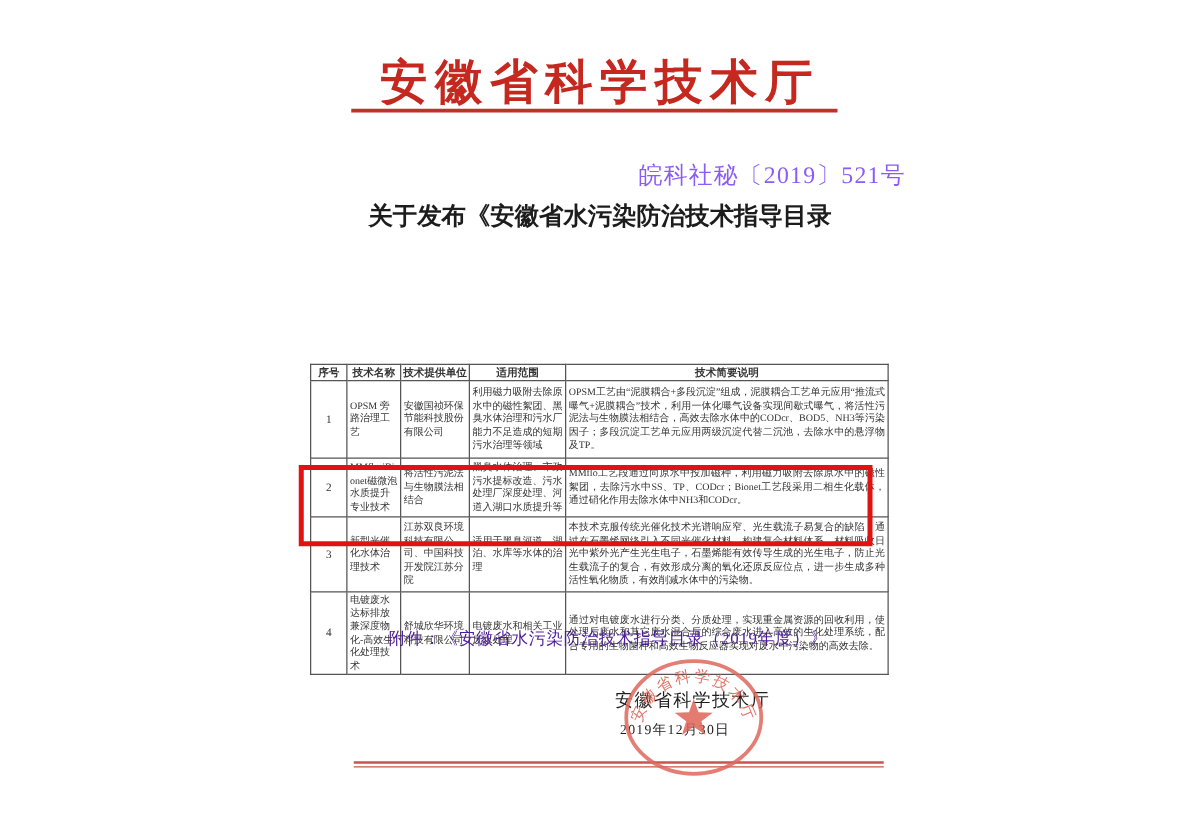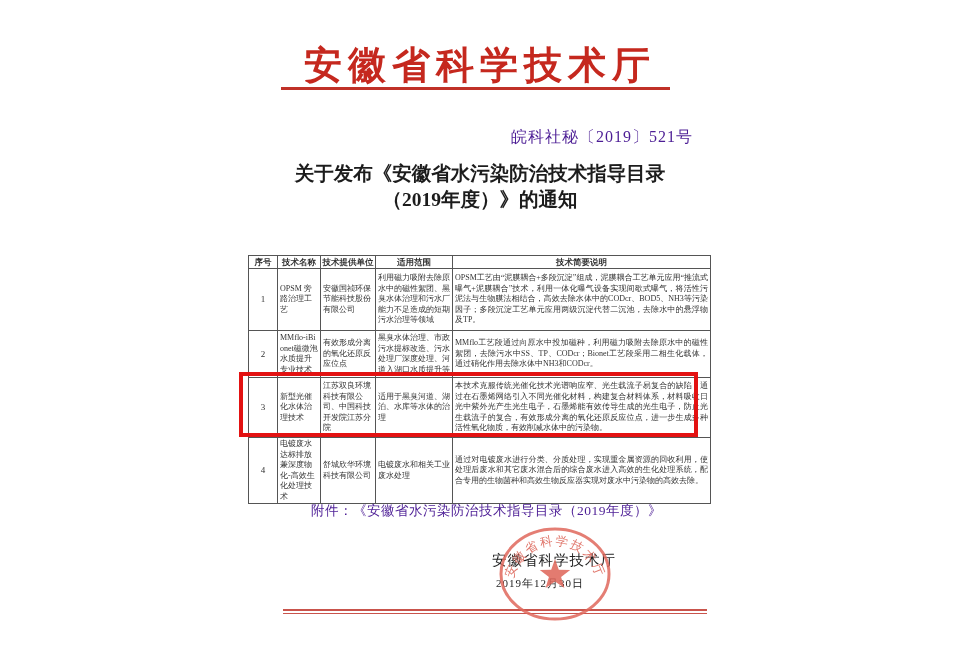--- a/index.html
+++ b/index.html
@@ -16,33 +16,33 @@
     font-size: 38px; font-weight: bold;
     letter-spacing: 6px;
     color: #c5281e;
   }
   .letterhead-divider {
     position: absolute; top: 87px; left: 281px; width: 389px; height: 3px;
     background: #c03128;
   }
   .doc-number {
     position: absolute; top: 127px; left: 511px;
-    font-size: 16px; color: #4c1d95; letter-spacing: 1px;
+    font-size: 19px; color: #8b5cf6; letter-spacing: 1px;
   }
   .notice-title {
     position: absolute; top: 161px; left: 0; width: 960px;
     text-align: center;
     font-size: 19.5px; font-weight: bold; line-height: 26px;
     color: #1c1c1c;
   }
 
   .tech-table-wrap { position: absolute; top: 255px; left: 248px; width: 462px; }
   table.tech-table {
     width: 462px; border-collapse: collapse; table-layout: fixed;
-    font-size: 8px; line-height: 10.5px; color: #333;
+    font-size: 8px; line-height: 10.5px; color: #333; margin-top: 36px;
   }
   table.tech-table th, table.tech-table td {
     border: 1px solid #555;
     padding: 1px 2px;
     word-break: break-all;
     vertical-align: middle;
   }
   table.tech-table thead th {
     height: 13px; font-size: 8.5px; font-weight: 600;
     text-align: center; padding: 0 1px;
@@ -87,21 +87,20 @@
 </style>
 </head>
 <body>
 
 <div class="letterhead-title">安徽省科学技术厅</div>
 <div class="letterhead-divider"></div>
 <div class="doc-number">皖科社秘〔2019〕521号</div>
 
 <div class="notice-title">
   <div>关于发布《安徽省水污染防治技术指导目录</div>
-  <div>（2019年度）》的通知</div>
 </div>
 
 <div class="tech-table-wrap">
   <table class="tech-table">
     <colgroup>
       <col style="width:29px">
         <col style="width:43px">
         <col style="width:55px">
         <col style="width:77px">
         <col style="width:258px">
@@ -119,21 +118,21 @@
         <tr>
           <td class="cell-seq">1</td>
           <td class="cell-name">OPSM 旁路治理工艺</td>
           <td class="cell-provider">安徽国祯环保节能科技股份有限公司</td>
           <td class="cell-scope">利用磁力吸附去除原水中的磁性絮团、黑臭水体治理和污水厂能力不足造成的短期污水治理等领域</td>
           <td class="cell-summary">OPSM工艺由“泥膜耦合+多段沉淀”组成，泥膜耦合工艺单元应用“推流式曝气+泥膜耦合”技术，利用一体化曝气设备实现间歇式曝气，将活性污泥法与生物膜法相结合，高效去除水体中的CODcr、BOD5、NH3等污染因子；多段沉淀工艺单元应用两级沉淀代替二沉池，去除水中的悬浮物及TP。</td>
         </tr>
         <tr>
           <td class="cell-seq">2</td>
           <td class="cell-name">MMflo-iBionet磁微泡水质提升专业技术</td>
-          <td class="cell-provider">有效形成分离的氧化还原反应位点</td>
+          <td class="cell-provider">将活性污泥法与生物膜法相结合</td>
           <td class="cell-scope">黑臭水体治理、市政污水提标改造、污水处理厂深度处理、河道入湖口水质提升等</td>
           <td class="cell-summary">MMflo工艺段通过向原水中投加磁种，利用磁力吸附去除原水中的磁性絮团，去除污水中SS、TP、CODcr；Bionet工艺段采用二相生化载体，通过硝化作用去除水体中NH3和CODcr。</td>
         </tr>
         <tr>
           <td class="cell-seq">3</td>
           <td class="cell-name">新型光催化水体治理技术</td>
           <td class="cell-provider">江苏双良环境科技有限公司、中国科技开发院江苏分院</td>
           <td class="cell-scope">适用于黑臭河道、湖泊、水库等水体的治理</td>
           <td class="cell-summary">本技术克服传统光催化技术光谱响应窄、光生载流子易复合的缺陷，通过在石墨烯网络引入不同光催化材料，构建复合材料体系，材料吸收日光中紫外光产生光生电子，石墨烯能有效传导生成的光生电子，防止光生载流子的复合，有效形成分离的氧化还原反应位点，进一步生成多种活性氧化物质，有效削减水体中的污染物。</td>
         </tr>

